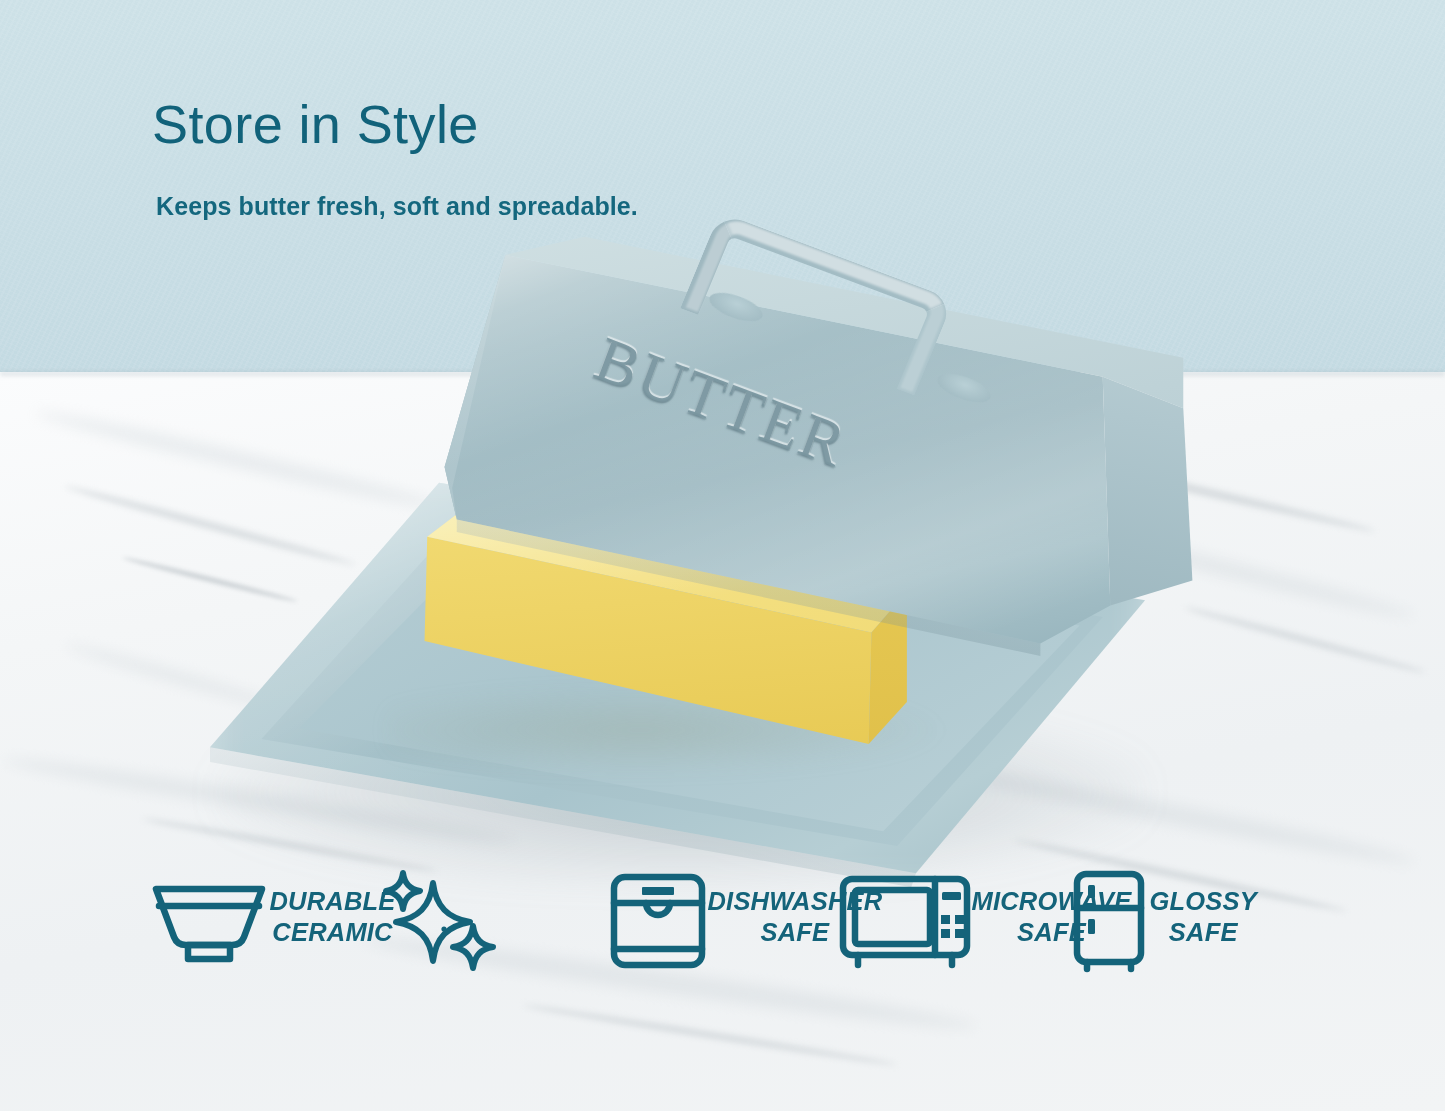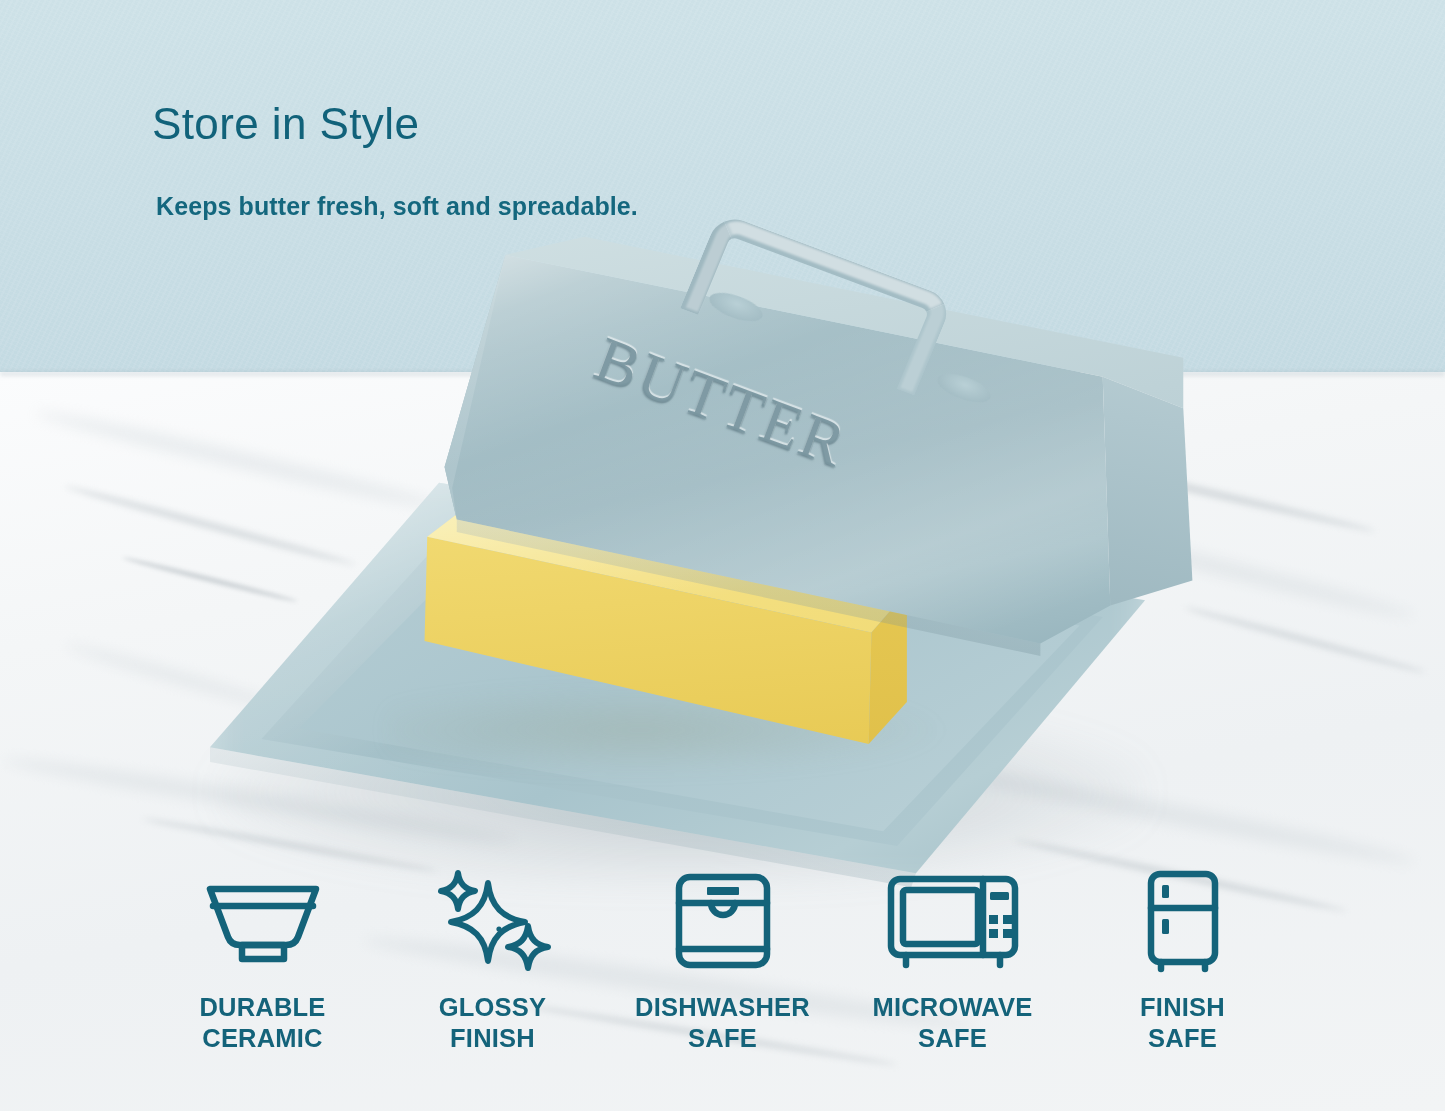--- a/index.html
+++ b/index.html
@@ -33,21 +33,21 @@
   .counter .vein.dark{background:#9aa4ab;opacity:.45;filter:blur(2px);}
   .edge-line{
     position:absolute;left:0;top:372px;width:1445px;height:5px;
     background:linear-gradient(180deg,rgba(150,170,178,.45),rgba(255,255,255,0));
     filter:blur(2px);
   }
 
   
   .headline{
     position:absolute;left:152px;top:88px;
-    font-size:44px;line-height:72px;font-weight:300;
+    font-size:54px;line-height:72px;font-weight:300;
     color:#11627a;letter-spacing:.4px;white-space:nowrap;
   }
   .subhead{
     position:absolute;left:156px;top:190px;
     font-size:25px;line-height:32px;font-weight:700;
     color:#14677e;letter-spacing:.1px;white-space:nowrap;
   }
 
   
   .tray-shadow{
@@ -199,21 +199,21 @@
   }
   .handle .foot.f1{left:-12px;top:84px;transform:rotate(20deg);}
   .handle .foot.f2{left:216px;top:165px;transform:rotate(20deg);}
 
   
   .features{
     position:absolute;left:0;top:868px;width:1445px;height:215px;
     display:flex;align-items:flex-start;justify-content:center;gap:0;
   }
   .feature{
-    width:230px;display:flex;flex-direction:column;align-items:center;
+    width:230px;display:flex;flex-direction:row;align-items:flex-start;font-style:italic;
   }
   .feature .ic{height:106px;display:flex;align-items:center;justify-content:center;}
   .feature .cap{
     margin-top:18px;text-align:center;
     font-size:25.5px;line-height:31px;font-weight:700;
     color:#14637a;letter-spacing:.2px;
     white-space:pre-line;
   }
 </style>
 </head>
@@ -295,22 +295,20 @@
 
     <div class="feature">
       <div class="ic">
         <svg width="120" height="104" viewBox="0 0 120 104" fill="none" stroke="#14637a" stroke-width="6" stroke-linecap="round" stroke-linejoin="round">
           <path d="M55 14 C58 38 70 49 92 53 C70 57 58 68 55 92 C52 68 40 57 18 53 C40 49 52 38 55 14 Z"></path>
           <path d="M25 4 C26.5 15 32 20 42 22 C32 24 26.5 29 25 40 C23.5 29 18 24 8 22 C18 20 23.5 15 25 4 Z"></path>
           <path d="M95 57 C97 70 103 76 115 78 C103 80 97 86 95 99 C93 86 87 80 75 78 C87 76 93 70 95 57 Z"></path>
           <circle cx="66" cy="60" r="2.6" fill="#14637a" stroke="none"></circle>
         </svg>
       </div>
-      <div class="cap">GLOSSY
-FINISH</div>
     </div>
 
     <div class="feature">
       <div class="ic">
         <svg width="100" height="100" viewBox="0 0 100 100" fill="none" stroke="#14637a" stroke-width="6.5" stroke-linecap="round" stroke-linejoin="round">
           <rect x="6" y="6" width="88" height="88" rx="11"></rect>
           <line x1="6" y1="32" x2="94" y2="32"></line>
           <rect x="34" y="16" width="32" height="8" rx="1" fill="#14637a" stroke="none"></rect>
           <path d="M38 32 a12 12 0 0 0 24 0"></path>
           <line x1="6" y1="78" x2="94" y2="78"></line>
@@ -343,18 +341,18 @@
       <div class="ic">
         <svg width="82" height="104" viewBox="0 0 82 104" fill="none" stroke="#14637a" stroke-width="6.5" stroke-linecap="round" stroke-linejoin="round">
           <rect x="9" y="5" width="64" height="88" rx="9"></rect>
           <line x1="9" y1="39" x2="73" y2="39"></line>
           <rect x="20" y="16" width="7" height="13" rx="1.5" fill="#14637a" stroke="none"></rect>
           <rect x="20" y="50" width="7" height="15" rx="1.5" fill="#14637a" stroke="none"></rect>
           <line x1="19" y1="93" x2="19" y2="100"></line>
           <line x1="63" y1="93" x2="63" y2="100"></line>
         </svg>
       </div>
-      <div class="cap">FINISH
+      <div class="cap">GLOSSY
 SAFE</div>
     </div>
 
   </div>
 </div>
 
 </body></html>

